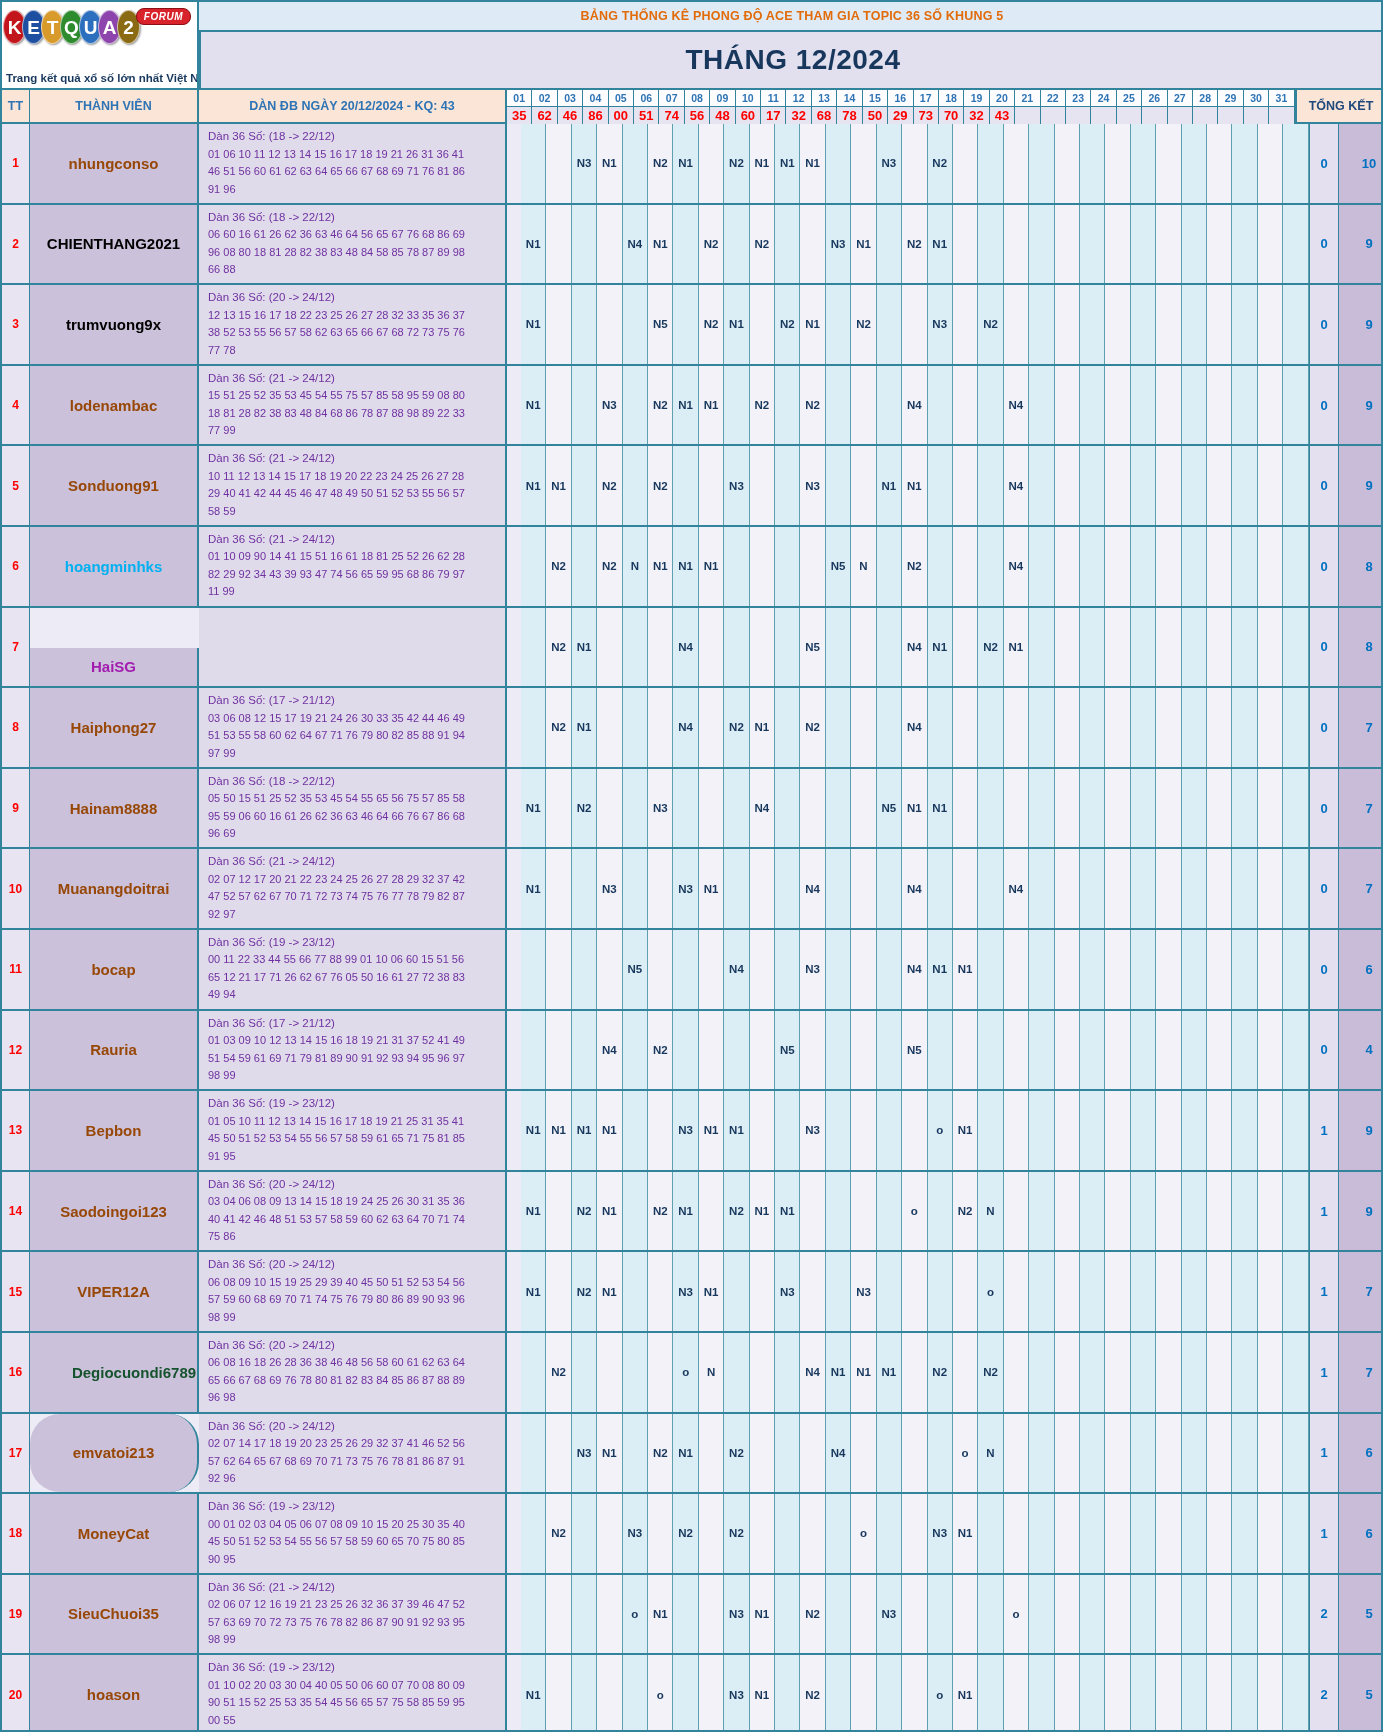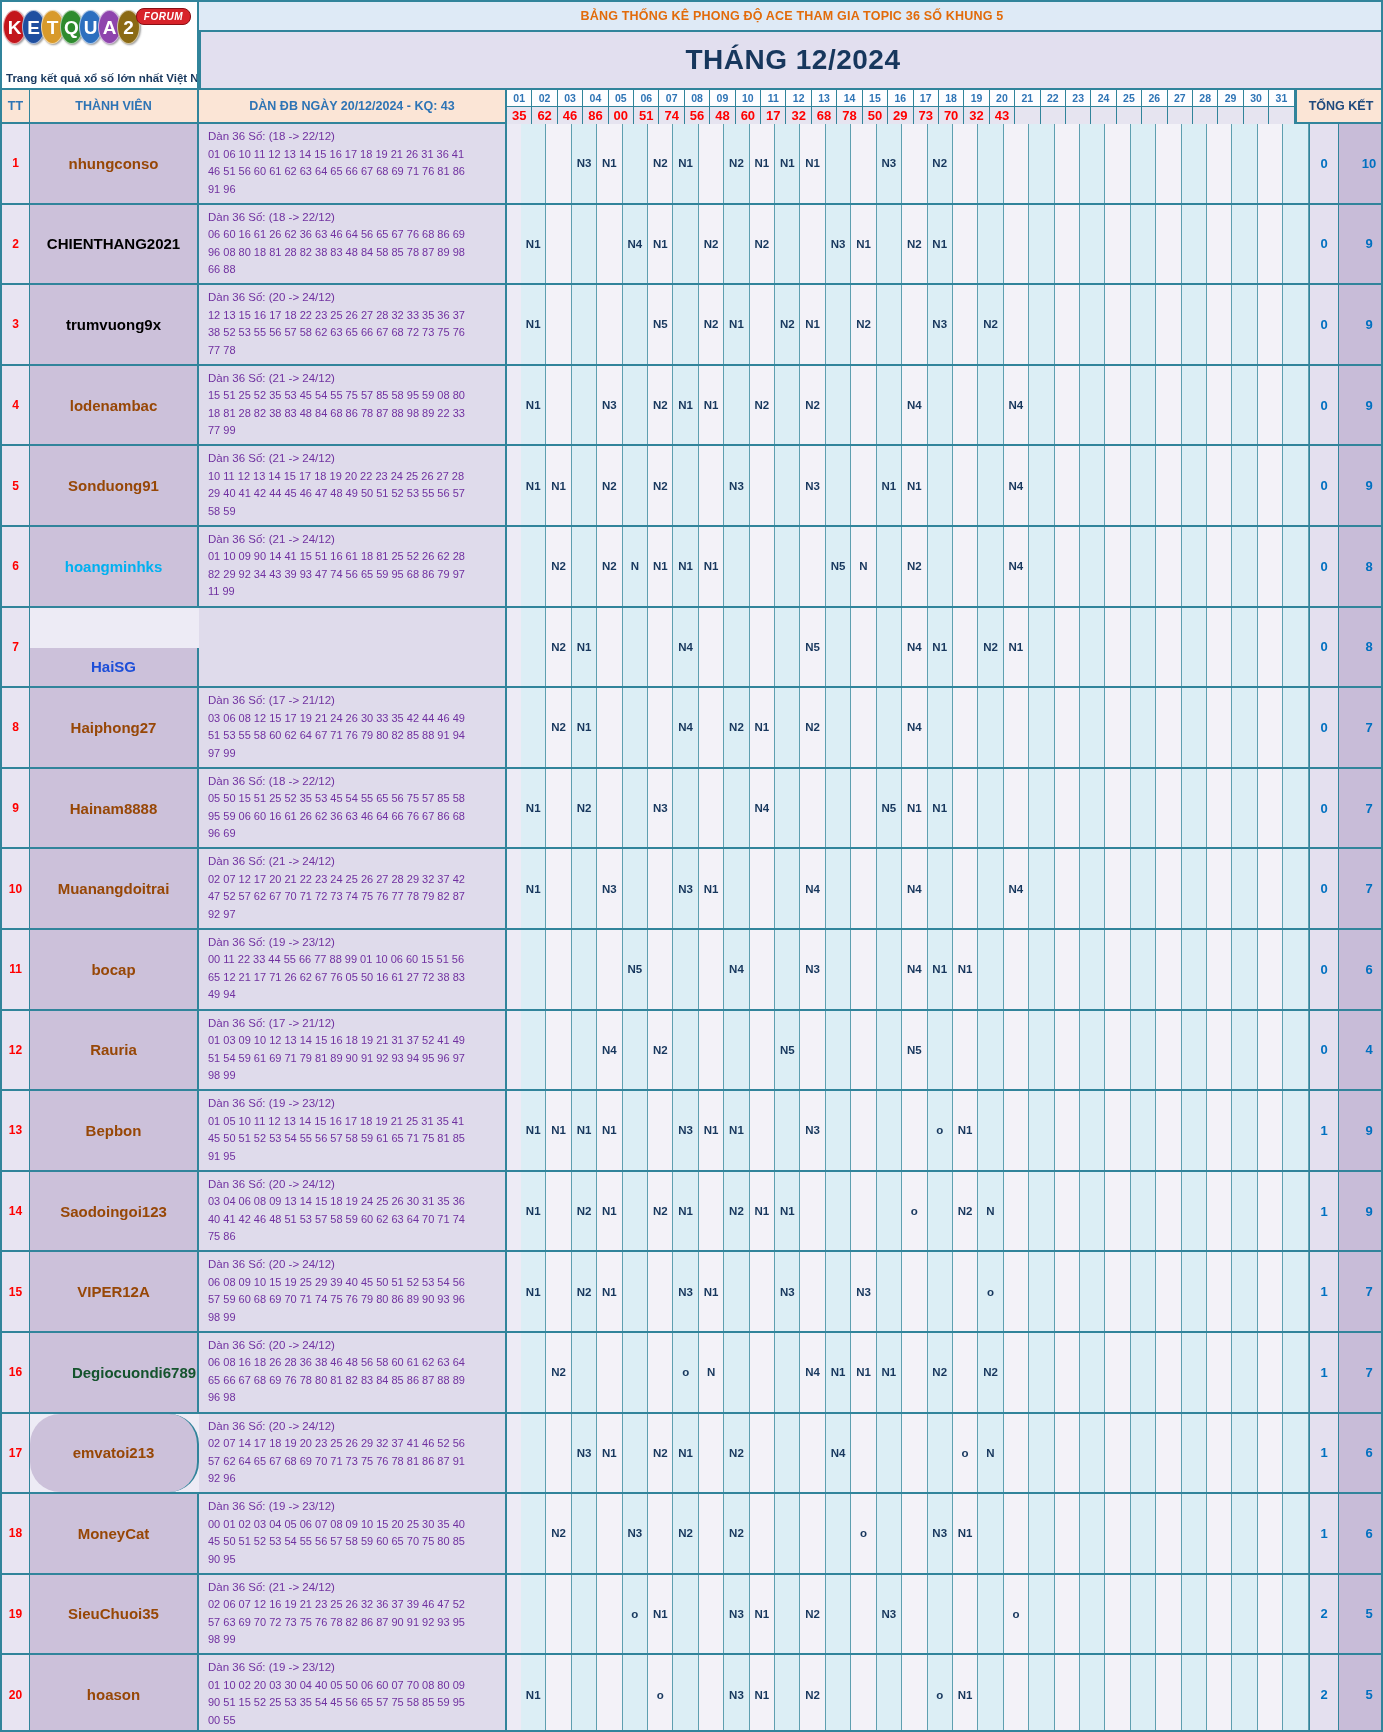--- a/index.html
+++ b/index.html
@@ -460,21 +460,21 @@
           <div class="mark-cell even"></div>
           <div class="mark-cell odd"></div>
           <div class="mark-cell even"></div>
           <div class="mark-cell odd"></div>
         </div>
         <div class="c-tk-miss">0</div>
         <div class="c-tk-win">8</div>
       </div>
       <div class="row">
         <div class="c-tt">7</div>
-        <div class="c-member" style="color: #1d4ed8; margin-top: 40px;">HaiSG</div>
+        <div class="c-member" style="color: #a21caf; margin-top: 40px;">HaiSG</div>
         <div class="c-detail"></div>
         <div class="c-days">
           <div class="mark-cell odd"></div>
           <div class="mark-cell even">N2</div>
           <div class="mark-cell odd">N1</div>
           <div class="mark-cell even"></div>
           <div class="mark-cell odd"></div>
           <div class="mark-cell even"></div>
           <div class="mark-cell odd">N4</div>
           <div class="mark-cell even"></div>

